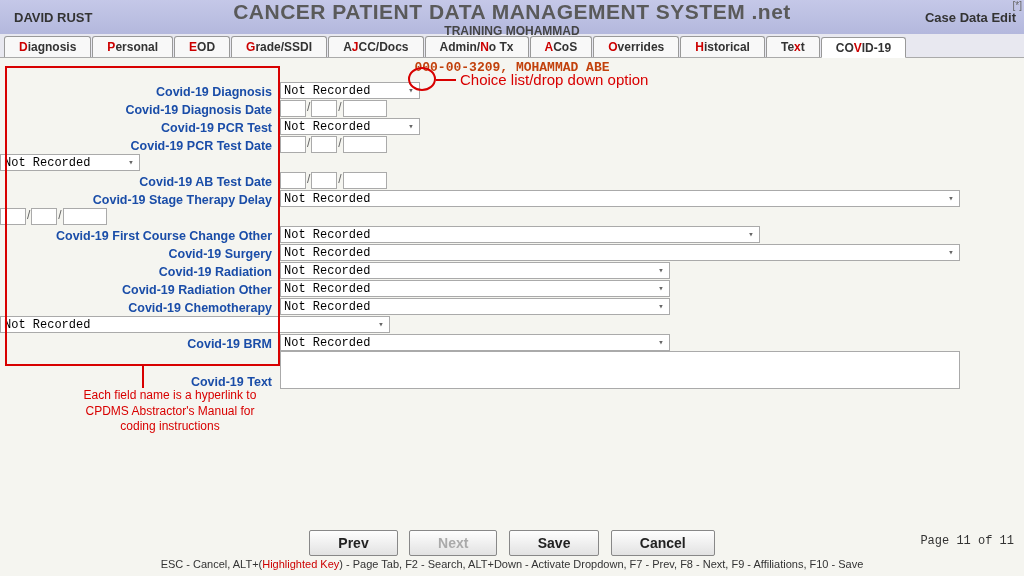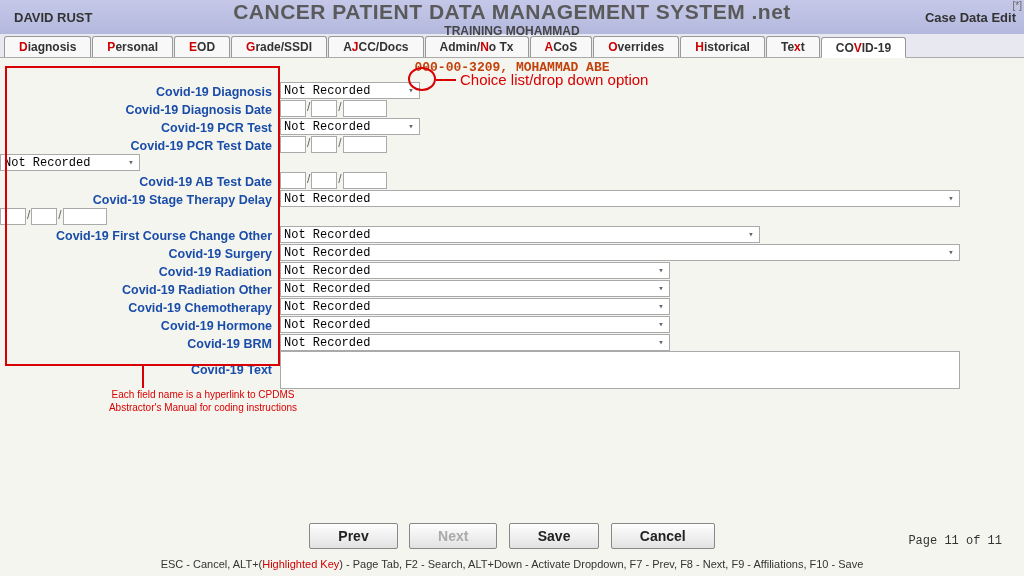--- a/index.html
+++ b/index.html
@@ -125,24 +125,23 @@
   }
   .annot-line1 {
     position: absolute;
     left: 142px; top: 366px; width: 2px; height: 22px;
     background: #d80000;
     pointer-events:none;
   }
   .annot-text1 {
     position: absolute;
     left: 70px; top: 388px;
-    color: #d80000; font-size: 10px; text-align: center;
+    color: #d80000; font-size: 12px; text-align: center;
     width: 200px; line-height: 1.3;
     pointer-events:none;
-    margin-left:33px;
   }
   .annot-circle {
     position: absolute;
     border: 2px solid #d80000; border-radius: 50%;
     left: 408px; top: 67px; width: 28px; height: 24px;
     pointer-events:none;
   }
   .annot-line2 {
     position: absolute;
     left: 436px; top: 79px; width: 20px; height: 2px;
@@ -168,25 +167,25 @@
     padding: 4px 28px;
     margin: 0 4px;
     font-weight: bold;
     font-size: 14px;
     cursor: pointer;
     border-radius: 2px;
     color: #222;
   }
   .btn.disabled { color: #aaa; cursor: default; }
   .page-info {
-    position: absolute; right: 22px; bottom: 28px;
+    position: absolute; right: 10px; bottom: 28px;
     font-family: "Courier New", monospace; font-size: 12px; color: #333; text-align: right;
   }
   .hint-line {
-    font-size: 11px; color: #333; margin-top: 9px;
+    font-size: 11px; color: #333; margin-top: 2px;
   }
   .hint-line .hl { color: #c00; }
 </style>
 </head>
 <body>
 
 <div class="header-bar">
   <span class="header-corner">[*]</span>
   <span class="header-user">DAVID RUST</span>
   <div class="header-center">
@@ -335,38 +334,37 @@
   <div class="row">
     <a class="lbl">Covid-19 Chemotherapy</a>
     <div class="ctrl">
         <div class="select-box w390">
           <span>Not Recorded</span>
           <span class="arrow">▾</span>
         </div>
       </div>
   </div>
   <div class="row">
-    <a class="lbl">Covid-19 Hormone</a>
     <div class="ctrl">
         <div class="select-box w390">
           <span>Not Recorded</span>
           <span class="arrow">▾</span>
         </div>
       </div>
   </div>
   <div class="row">
     <a class="lbl">Covid-19 BRM</a>
     <div class="ctrl">
         <div class="select-box w390">
           <span>Not Recorded</span>
           <span class="arrow">▾</span>
         </div>
       </div>
   </div>
-  <div class="row" style="height:auto; align-items:center;">
+  <div class="row" style="height:auto; align-items:flex-end;">
     <a class="lbl">Covid-19 Text</a>
     <div class="ctrl">
         <textarea class="text-area" style=""></textarea>
       </div>
   </div>
 
 </div>
 
 <div class="annot-box1"></div>
 <div class="annot-line1"></div>

